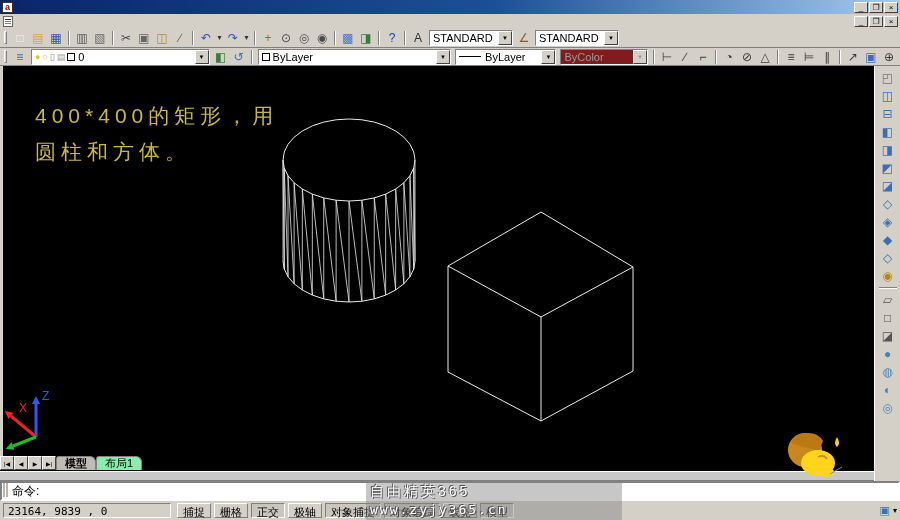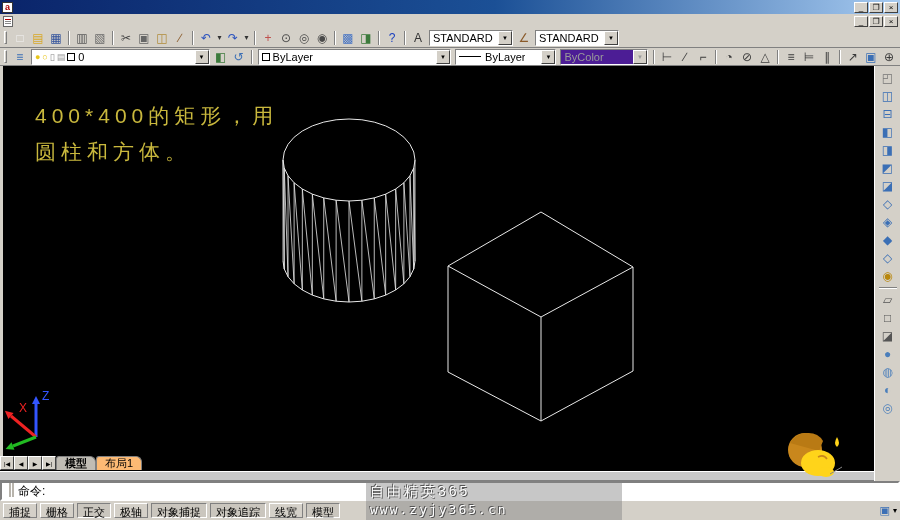--- a/index.html
+++ b/index.html
@@ -32,51 +32,51 @@
   .tbtn { width:18px; height:16px; display:flex; align-items:center; justify-content:center; font-size:12px;
     font-style:normal; cursor:default; }
   .tbtn .g { font-style:normal; }
   .tbtn.narrow { width:9px; font-size:8px; }
   .vsep { width:2px; height:14px; margin:0 3px; border-left:1px solid #808080; border-right:1px solid #fff; }
   .combo { display:flex; align-items:center; height:16px; background:#fff; font-size:11px;
     border:1px solid; border-color:#808080 #fff #fff #808080; padding-left:3px; margin:0 2px; }
   .combo-val { white-space:nowrap; overflow:hidden; }
   .combo-btn { width:14px; height:14px; margin-left:auto; background:#d4d0c8; font-size:6px;
     display:flex; align-items:center; justify-content:center; border:1px solid; border-color:#fff #404040 #404040 #fff; }
-  .combo.disabled { background:#4c1d95; color:#9a9a9a; }
+  .combo.disabled { background:#7f1d1d; color:#9a9a9a; }
   .mini { font-size:9px; margin-right:2px; font-style:normal; }
   .swatch { width:8px; height:8px; background:#fff; border:1px solid #000; margin-right:3px; }
   .lt-line { width:22px; height:1px; background:#000; margin-right:4px; }
   .w80 { width:84px; } .w205 { width:205px; } .w220 { width:222px; } .w115 { width:116px; } .w104 { width:100px; }
 
   
   .main { flex:1 1 auto; display:flex; min-height:0; }
   .left-col { flex:1 1 auto; display:flex; flex-direction:column; min-width:0; }
   .canvas { position:relative; height:390px; background:#000; overflow:hidden; border-left:3px solid #d4d0c8; }
   .note { position:absolute; left:32px; top:32px; font-size:21px; letter-spacing:5px; line-height:36px; white-space:nowrap; }
   #scene { position:absolute; left:0; top:0; }
 
   
   .tabsrow { height:15px; background:#000; display:flex; align-items:flex-start; flex:0 0 auto; }
   .tnav { width:14px; height:14px; background:#d4d0c8; border:1px solid; border-color:#fff #404040 #404040 #fff;
     font-size:6px; display:flex; align-items:center; justify-content:center; }
-  .tab { height:14px; padding:0 8px; font-size:11px; line-height:13px; background:#fdba74; color:#000;
+  .tab { height:14px; padding:0 8px; font-size:11px; line-height:13px; background:#86efac; color:#000;
     border:1px solid #808080; border-bottom:none; border-radius:3px 6px 0 0; }
   .tab.active { font-weight:bold; background:#c0bcb4; }
   .hscroll { height:10px; background:#c8c8c8; border-top:1px solid #fff; border-bottom:1px solid #808080; flex:0 0 auto; }
 
   
   .vtb { width:26px; background:#d4d0c8; border-left:1px solid #fff; display:flex; flex-direction:column;
     align-items:center; padding-top:3px; flex:0 0 auto; }
   .vtb .tbtn { width:20px; height:18px; font-size:12px; }
   .vtb .vsep { width:18px; height:2px; margin:2px 0; border:none; border-top:1px solid #808080; border-bottom:1px solid #fff; }
 
   
   .cmd { height:20px; background:#fff; border:2px solid; border-color:#808080 #fff #fff #808080;
-    display:flex; flex:0 0 auto;padding-left:6px; }
+    display:flex; flex:0 0 auto; }
   .cmd-grip { width:5px; height:14px; margin:0 4px 0 1px; border-left:2px solid #b8b4ac; border-right:2px solid #b8b4ac; }
   .cmd-text { font-size:12px; color:#000; }
 
   
   .statusbar { height:19px; display:flex; align-items:center; padding:1px 3px; flex:0 0 auto; background:#d4d0c8; }
   .coords { width:168px; height:15px; font-size:11px; font-family:"DejaVu Sans Mono",monospace; padding:1px 4px;
     border:1px solid; border-color:#808080 #fff #fff #808080; margin-right:6px; white-space:nowrap; }
   .sbtn { height:15px; padding:1px 5px; margin-right:3px; font-size:11px; white-space:nowrap;
     border:1px solid; border-color:#fff #808080 #808080 #fff; }
   .sbtn.on { border-color:#808080 #fff #fff #808080; background:#cac6be; }
@@ -435,20 +435,21 @@
         </span>
       </div>
   </div>
 
   <div class="cmd">
     <span class="cmd-grip"></span>
     <span class="cmd-text">命令:</span>
   </div>
 
   <div class="statusbar">
+    <span class="coords">23164, 9839 , 0</span>
     <span style="display:flex;align-items:center;">
 
     <span class="sbtn">捕捉</span>
         <span class="sbtn">栅格</span>
         <span class="sbtn on">正交</span>
         <span class="sbtn">极轴</span>
         <span class="sbtn on">对象捕捉</span>
         <span class="sbtn on">对象追踪</span>
         <span class="sbtn">线宽</span>
         <span class="sbtn on">模型</span>

